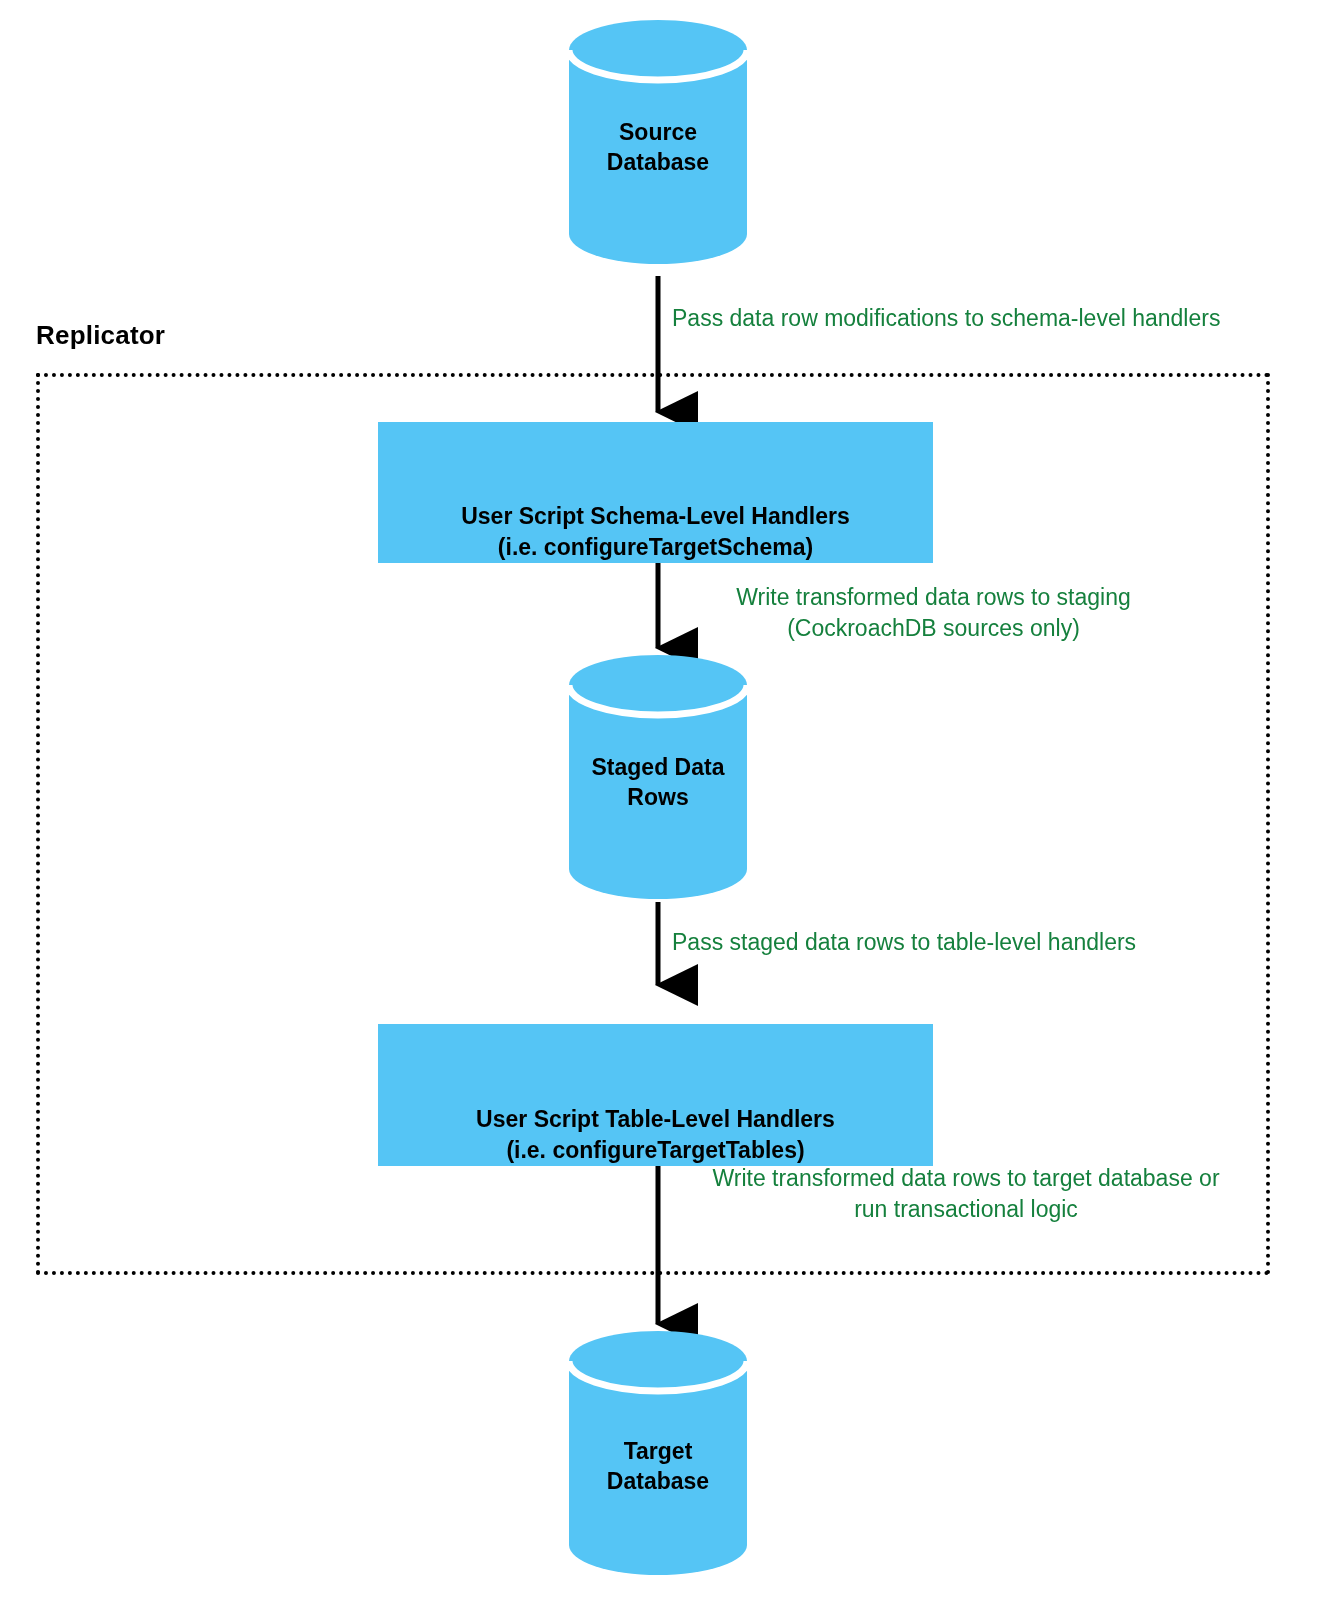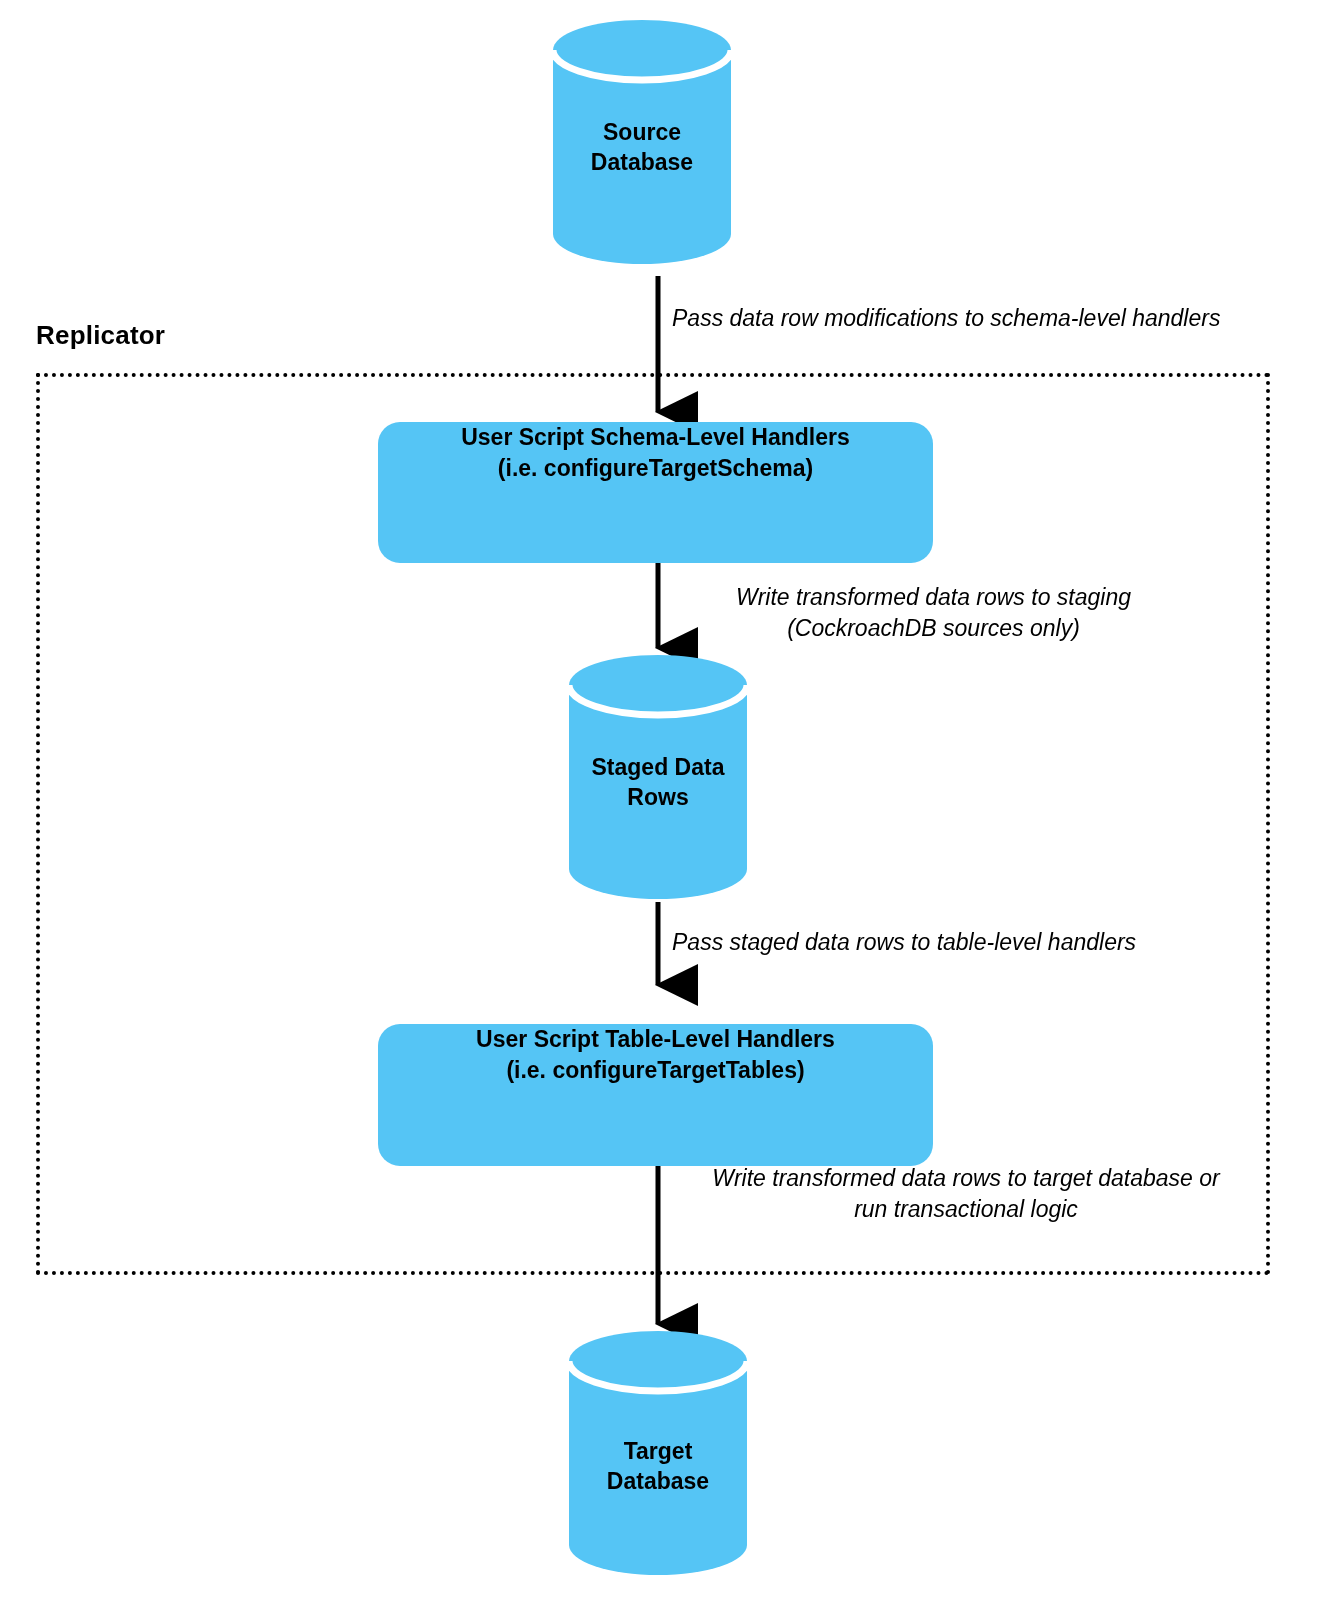--- a/index.html
+++ b/index.html
@@ -52,41 +52,39 @@
     color: #000000;
     white-space: pre-line;
     z-index: 2;
   }
 
   
   .proc-box {
     position: absolute;
     background: #55c5f5;
     display: flex;
-    align-items: flex-start;
+    align-items: flex-end;
     justify-content: center;
     text-align: center;
-    border-radius: 22px;
   }
   .proc-box .proc-label {
     font-weight: bold;
     font-size: 23px;
     line-height: 31px;
     color: #000000;
     white-space: pre-line;
   }
 
   
   .edge-label {
     position: absolute;
     font-size: 23px;
     line-height: 31px;
-    color: #000000;
+    color: #15803d;
     white-space: pre-line;
-    font-style: italic;
   }
   .edge-label.center {
     text-align: center;
   }
   .edge-label.leftal {
     text-align: left;
   }
 
   
   .group-title {
@@ -131,21 +129,21 @@
 
     <g>
       <line x1="658" y1="1140" x2="658" y2="1324" stroke="#000000" stroke-width="5" marker-end="url(#arrowhead)"></line>
     </g>
   </svg>
 
   <div class="group-title" style="left:36px; top:318px;">Replicator</div>
 
   <div class="group-frame" style="left:36px; top:373px; width:1234px; height:902px;"></div>
 
-  <div class="cyl" style="left:553px; top:20px; height:244px;">
+  <div class="cyl" style="left:569px; top:20px; height:244px;">
     <svg class="cyl-svg" viewBox="0 0 178 244" preserveAspectRatio="none" xmlns="http://www.w3.org/2000/svg">
       <path d="M0,30 L0,214 A89,30 0 0 0 178,214 L178,30 Z" fill="#55c5f5"></path>
       <ellipse cx="89" cy="30" rx="89" ry="30" fill="#55c5f5"></ellipse>
       <path d="M0,30 A89,30 0 0 0 178,30" fill="none" stroke="#ffffff" stroke-width="7"></path>
     </svg>
     <div class="cyl-label" style="top:97px;">Source
 Database</div>
   </div>
 
   <div class="edge-label leftal" style="left:672px; top:303px; width:640px;">Pass data row modifications to schema-level handlers</div>

